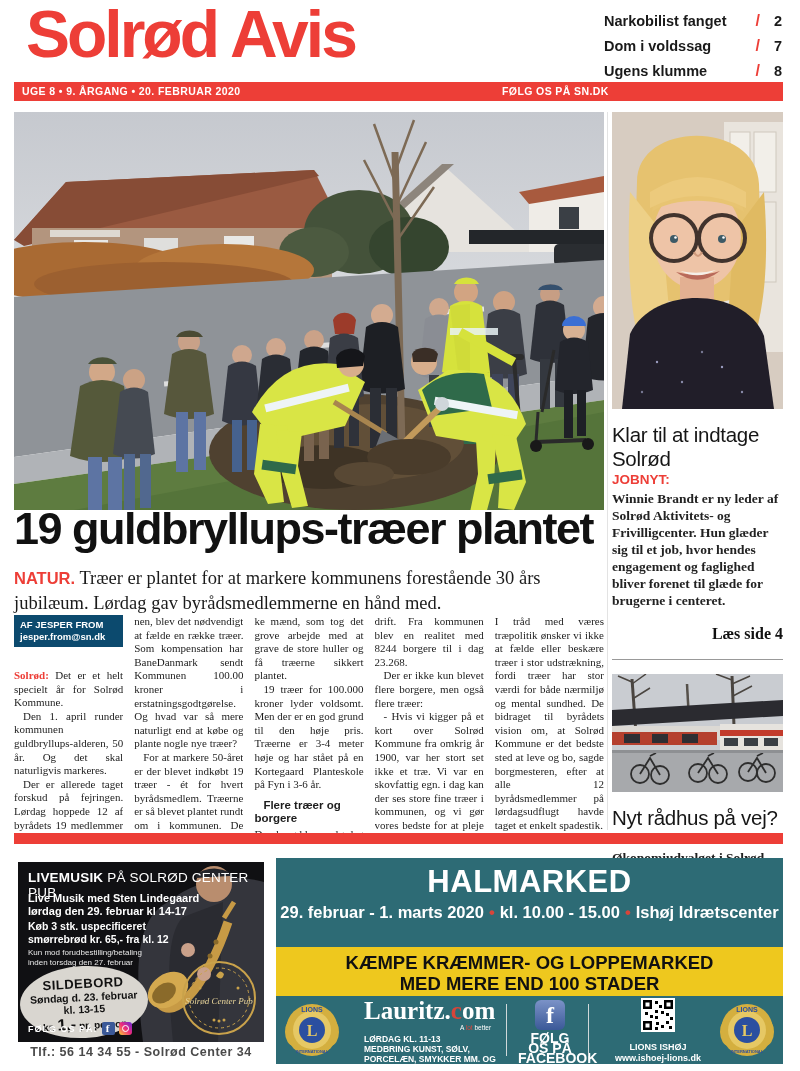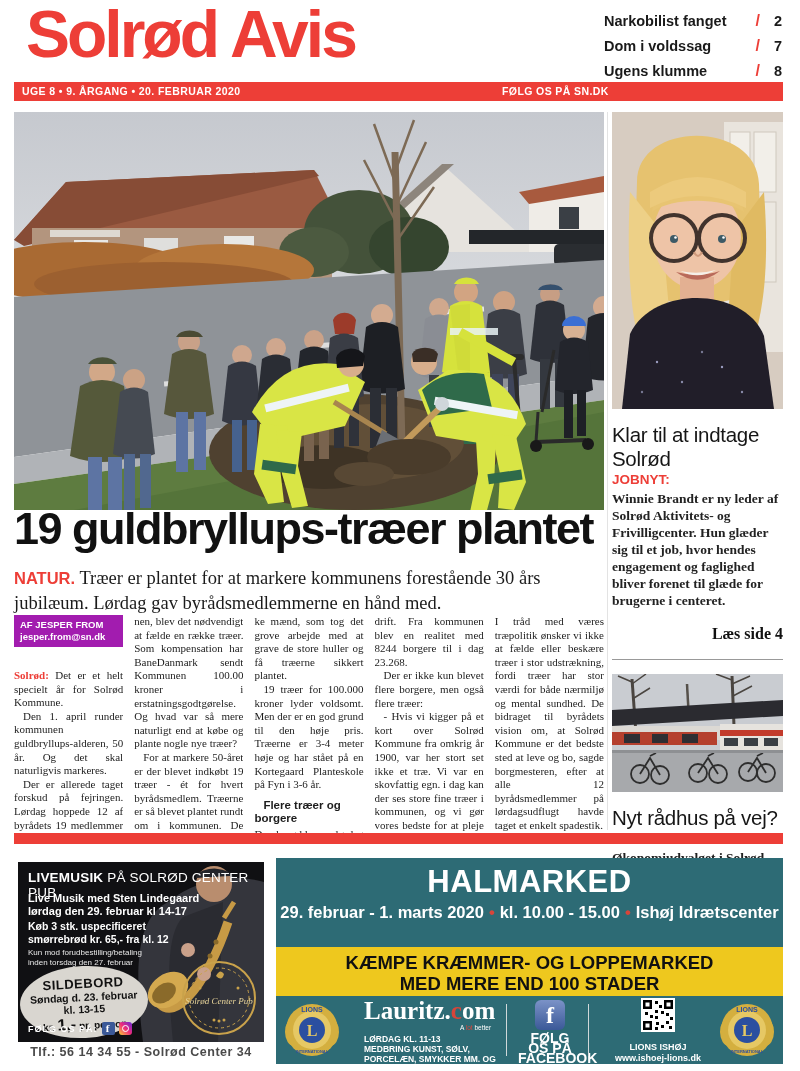--- a/index.html
+++ b/index.html
@@ -41,21 +41,21 @@
   .standfirst{position:absolute;left:14px;top:566px;width:586px;
         font-family:"Liberation Serif",serif;font-size:18.5px;line-height:25px;color:#1b1b1b;}
   .standfirst .kick{font-family:"Liberation Sans",sans-serif;font-weight:bold;
         color:#ed3e37;font-size:16.5px;}
   .body-grid{position:absolute;left:14px;top:615px;width:590px;height:218px;
         display:grid;grid-template-columns:repeat(5,1fr);column-gap:11px;}
   .bodycol{overflow:hidden;font-family:"Liberation Serif",serif;font-size:11px;
         line-height:13.6px;text-align:justify;color:#1d1d1d;}
   .bodycol p{margin:0;}
   .bodycol p + p{text-indent:9px;}
-  .byline-box{background:#a21caf;color:#fff;padding:4px 6px 5px 6px;margin-bottom:22px;
+  .byline-box{background:#0c4a6e;color:#fff;padding:4px 6px 5px 6px;margin-bottom:22px;
         font-family:"Liberation Sans",sans-serif;font-size:9.5px;line-height:11.5px;
         font-weight:bold;}
   .lede-label{color:#ed3e37;font-weight:bold;}
   .col-subhead{font-family:"Liberation Sans",sans-serif;font-weight:bold;font-size:11.5px;
         margin:7px 0 2px 0 !important;text-align:left;}
   
   .pub-ad{position:absolute;left:14px;top:858px;width:254px;height:206px;background:#fff;}
   .pub-dark{position:absolute;left:4px;top:4px;width:246px;height:180px;background:#101013;
         overflow:hidden;color:#fff;}
   .pub-title{position:absolute;left:10px;top:8px;font-size:13.5px;letter-spacing:.2px;}

